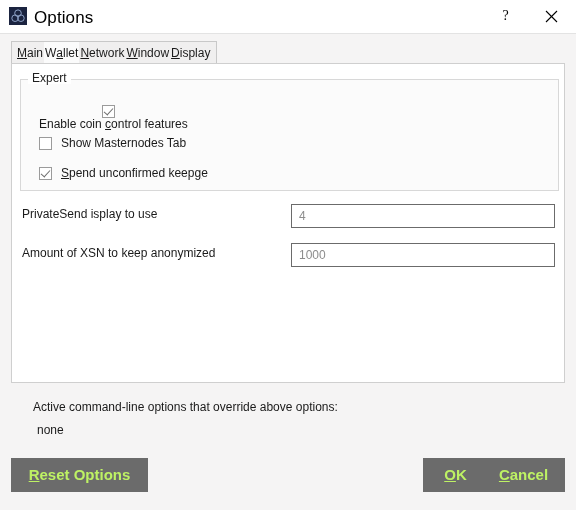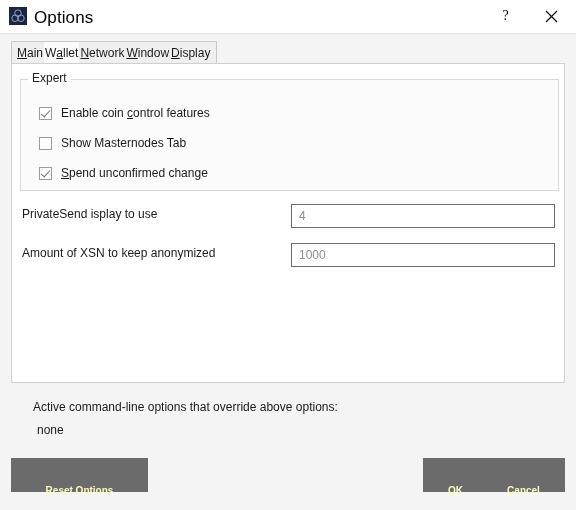--- a/index.html
+++ b/index.html
@@ -116,21 +116,21 @@
     line-height: 1;
   }
   .check-row {
     position: absolute;
     left: 18px;
     display: flex;
     align-items: center;
     height: 16px;
     cursor: default;
   }
-  .cb-row-1 { top: 25px; }
+  .cb-row-1 { top: 25px; flex-direction: column; }
   .cb-row-2 { top: 55px; }
   .cb-row-3 { top: 85px; }
   .checkbox {
     width: 13px; height: 13px;
     border: 1px solid #9b9b9b;
     background: #ffffff;
     box-sizing: border-box;
     position: relative;
     flex: 0 0 auto;
     margin-right: 9px;
@@ -199,28 +199,28 @@
     font-size: 12px;
     color: #1a1a1a;
     white-space: nowrap;
     padding-left: 16px;
   }
 
   
   .btn {
     position: absolute;
     background: #6b6b6b;
-    color: #fef9c3;
+    color: #bef264;
     border: none;
     font-family: "Liberation Sans", sans-serif;
-    font-size: 10px;
+    font-size: 15px;
     font-weight: bold;
     height: 34px;
     cursor: default;
-    padding: 16px;
+    padding: 0;
     line-height: 34px;
     text-align: center;
   }
   .btn span.u { text-decoration: underline; }
   .btn-reset  { left: 11px;  top: 458px; width: 137px; }
   .btn-ok     { left: 404px; top: 458px; width: 65px; margin-left: 19px;  }
   .btn-cancel { left: 482px; top: 458px; width: 83px;  }
 </style>
 </head>
 <body>
@@ -279,21 +279,21 @@
       <span class="check-label"><span>Enable coin </span><span class="u">c</span><span>ontrol features</span></span>
     </div>
 
     <div class="check-row cb-row-2">
       <span class="checkbox"></span>
       <span class="check-label">Show Masternodes Tab</span>
     </div>
 
     <div class="check-row cb-row-3">
       <span class="checkbox checked"></span>
-      <span class="check-label"><span class="u">S</span><span>pend unconfirmed chan</span><span class="u">g</span><span>e</span></span>
+      <span class="check-label"><span class="u">S</span><span>pend unconfirmed keep</span><span class="u">g</span><span>e</span></span>
     </div>
   </div>
 
   <div class="field-row fr-1">
     <div class="field-label">PrivateSend isplay to use</div>
     <input class="field-input" type="text" value="4" style="">
   </div>
 
   <div class="field-row fr-2">
     <div class="field-label">Amount of XSN to keep anonymized</div>

